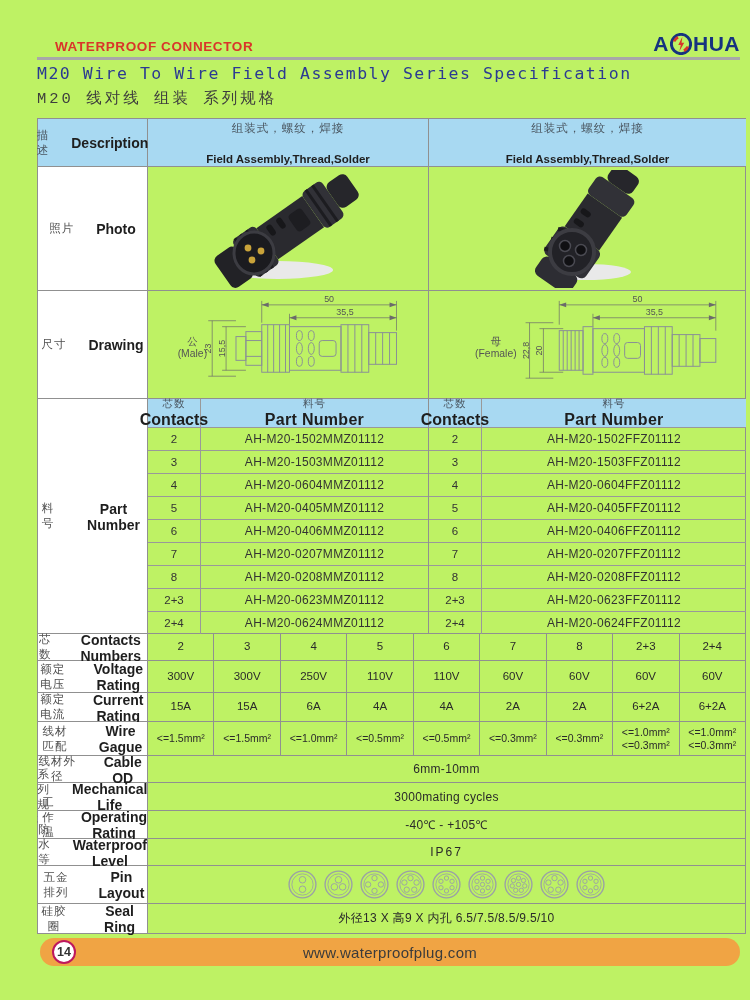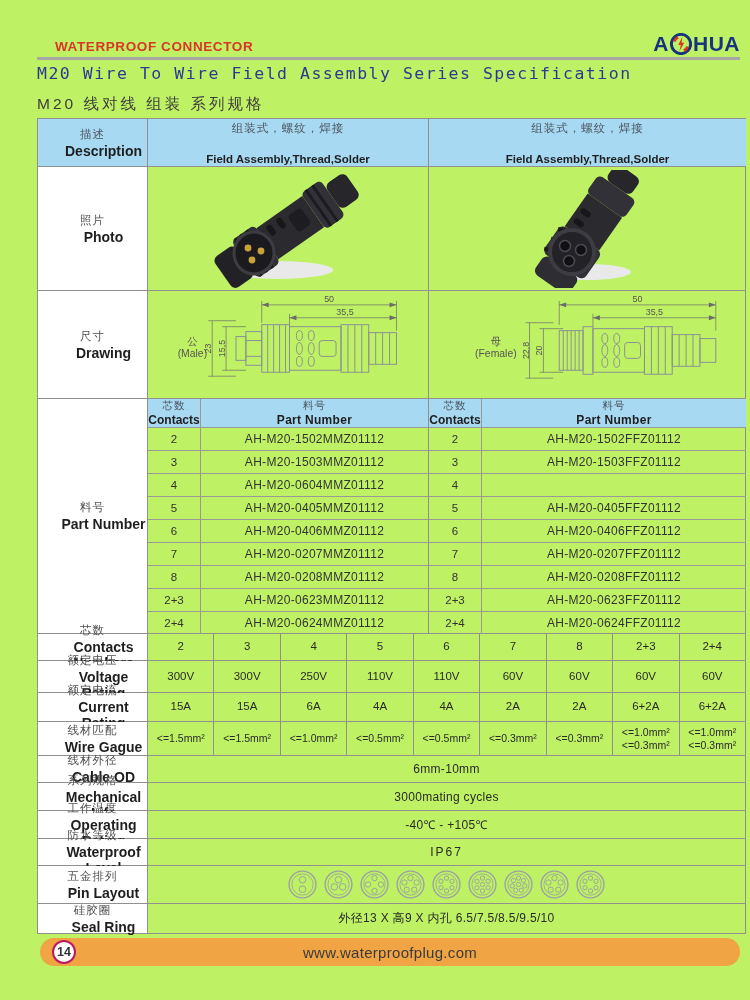--- a/index.html
+++ b/index.html
@@ -7,46 +7,46 @@
   .page { position:relative; width:750px; height:1000px; background:#bef264; overflow:hidden; }
 
   
   .top-header { position:absolute; left:37px; top:26px; width:703px; height:30px; display:flex; justify-content:space-between; align-items:flex-end; }
   .tagline { color:#d9352a; font-weight:bold; font-size:13.5px; letter-spacing:.6px; padding-left:18px; padding-bottom:2px; }
   .logo { display:flex; align-items:center; font-weight:bold; font-size:21px; color:#16337f; letter-spacing:.5px; }
   .logo svg { margin:0 1px; }
   .header-rule { position:absolute; left:37px; top:57px; width:703px; height:3px; background:#a8a8a8; }
 
   .title-en { position:absolute; left:37px; top:64px; font-family:"DejaVu Sans Mono", monospace; font-weight:normal; font-size:16.5px; letter-spacing:1.5px; color:#2b3a92; }
-  .title-zh { position:absolute; left:37px; top:94px; font-size:15.5px; letter-spacing:3px; color:#3d3d3d; font-family:Liberation Sans, sans-serif; }
+  .title-zh { position:absolute; left:37px; top:88px; font-size:15.5px; letter-spacing:3px; color:#3d3d3d; font-family:Liberation Mono, monospace; }
 
   
   .spec-table { position:absolute; left:37px; top:118px; width:709px; border:1px solid #909090; }
   .row { display:flex; border-top:1px solid #909090; align-items:stretch; }
   .row:first-child { border-top:none; }
-  .label-cell { width:110px; min-width:110px; border-right:1px solid #909090; display:flex; flex-direction:column; align-items:center; justify-content:center; text-align:center; background:#fff; }
+  .label-cell { width:110px; min-width:110px; border-right:1px solid #909090; display:flex; flex-direction:row; align-items:center; justify-content:center; text-align:center; background:#fff; }
   .lz { font-size:11.5px; color:#4f4f4f; letter-spacing:1px; }
   .le { font-size:14px; font-weight:bold; color:#1e1e1e; margin-top:1px;padding-left:22px; }
   .blue { background:#a8d9f2; }
   .blue .lz { color:#4a5660; }
 
   .dcell-l { width:281px; min-width:281px; border-right:1px solid #909090; display:flex; flex-direction:column; align-items:center; justify-content:center; text-align:center; }
   .dcell-r { width:317px; min-width:317px; display:flex; flex-direction:column; align-items:center; justify-content:center; text-align:center; }
   .desc-zh { font-size:11.5px; color:#4a5660; letter-spacing:1px; }
   .desc-en { font-size:11.5px; font-weight:bold; color:#1e1e1e; margin-top:17px; }
 
   
   .pn-wrap { display:flex; flex-direction:column; width:100%; }
   .pn-row { display:flex; border-top:1px solid #999; height:23px; }
   .pn-row.head { border-top:none; height:28px; background:#a8d9f2; }
   .pn-c { width:53px; min-width:53px; border-right:1px solid #999; display:flex; flex-direction:column; align-items:center; justify-content:center; font-size:11.5px; color:#333; }
   .pn-p { flex:1; display:flex; flex-direction:column; align-items:center; justify-content:center; font-size:12px; color:#333; letter-spacing:.3px; }
   .pn-row.head .pn-c, .pn-row.head .pn-p { font-size:10.5px; }
   .pn-hz { font-size:10.5px; color:#4a5660; letter-spacing:1px; }
-  .pn-he { font-size:12px; font-weight:bold; color:#1e1e1e; }
+  .pn-he { font-size:16px; font-weight:bold; color:#1e1e1e; }
 
   
   .cell9 { flex:1; border-right:1px solid #909090; display:flex; align-items:center; justify-content:center; font-size:11.5px; color:#2a2a2a; text-align:center; white-space:pre-line; line-height:1.15; }
   .cell9:last-child { border-right:none; }
   .span-cell { flex:1; display:flex; align-items:center; justify-content:center; font-size:12px; color:#2a2a2a; letter-spacing:.3px; }
 
   .pin-strip { display:flex; gap:5px; align-items:center; justify-content:center; }
   .pin-svg { width:31px; height:31px; }
 
   
@@ -332,20 +332,21 @@
           <div class="pn-row">
               <div class="pn-c">2</div>
               <div class="pn-p">AH-M20-1502FFZ01112</div>
             </div>
           <div class="pn-row">
               <div class="pn-c">3</div>
               <div class="pn-p">AH-M20-1503FFZ01112</div>
             </div>
           <div class="pn-row">
               <div class="pn-c">4</div>
+              <div class="pn-p">AH-M20-0604FFZ01112</div>
             </div>
           <div class="pn-row">
               <div class="pn-c">5</div>
               <div class="pn-p">AH-M20-0405FFZ01112</div>
             </div>
           <div class="pn-row">
               <div class="pn-c">6</div>
               <div class="pn-p">AH-M20-0406FFZ01112</div>
             </div>
           <div class="pn-row">

